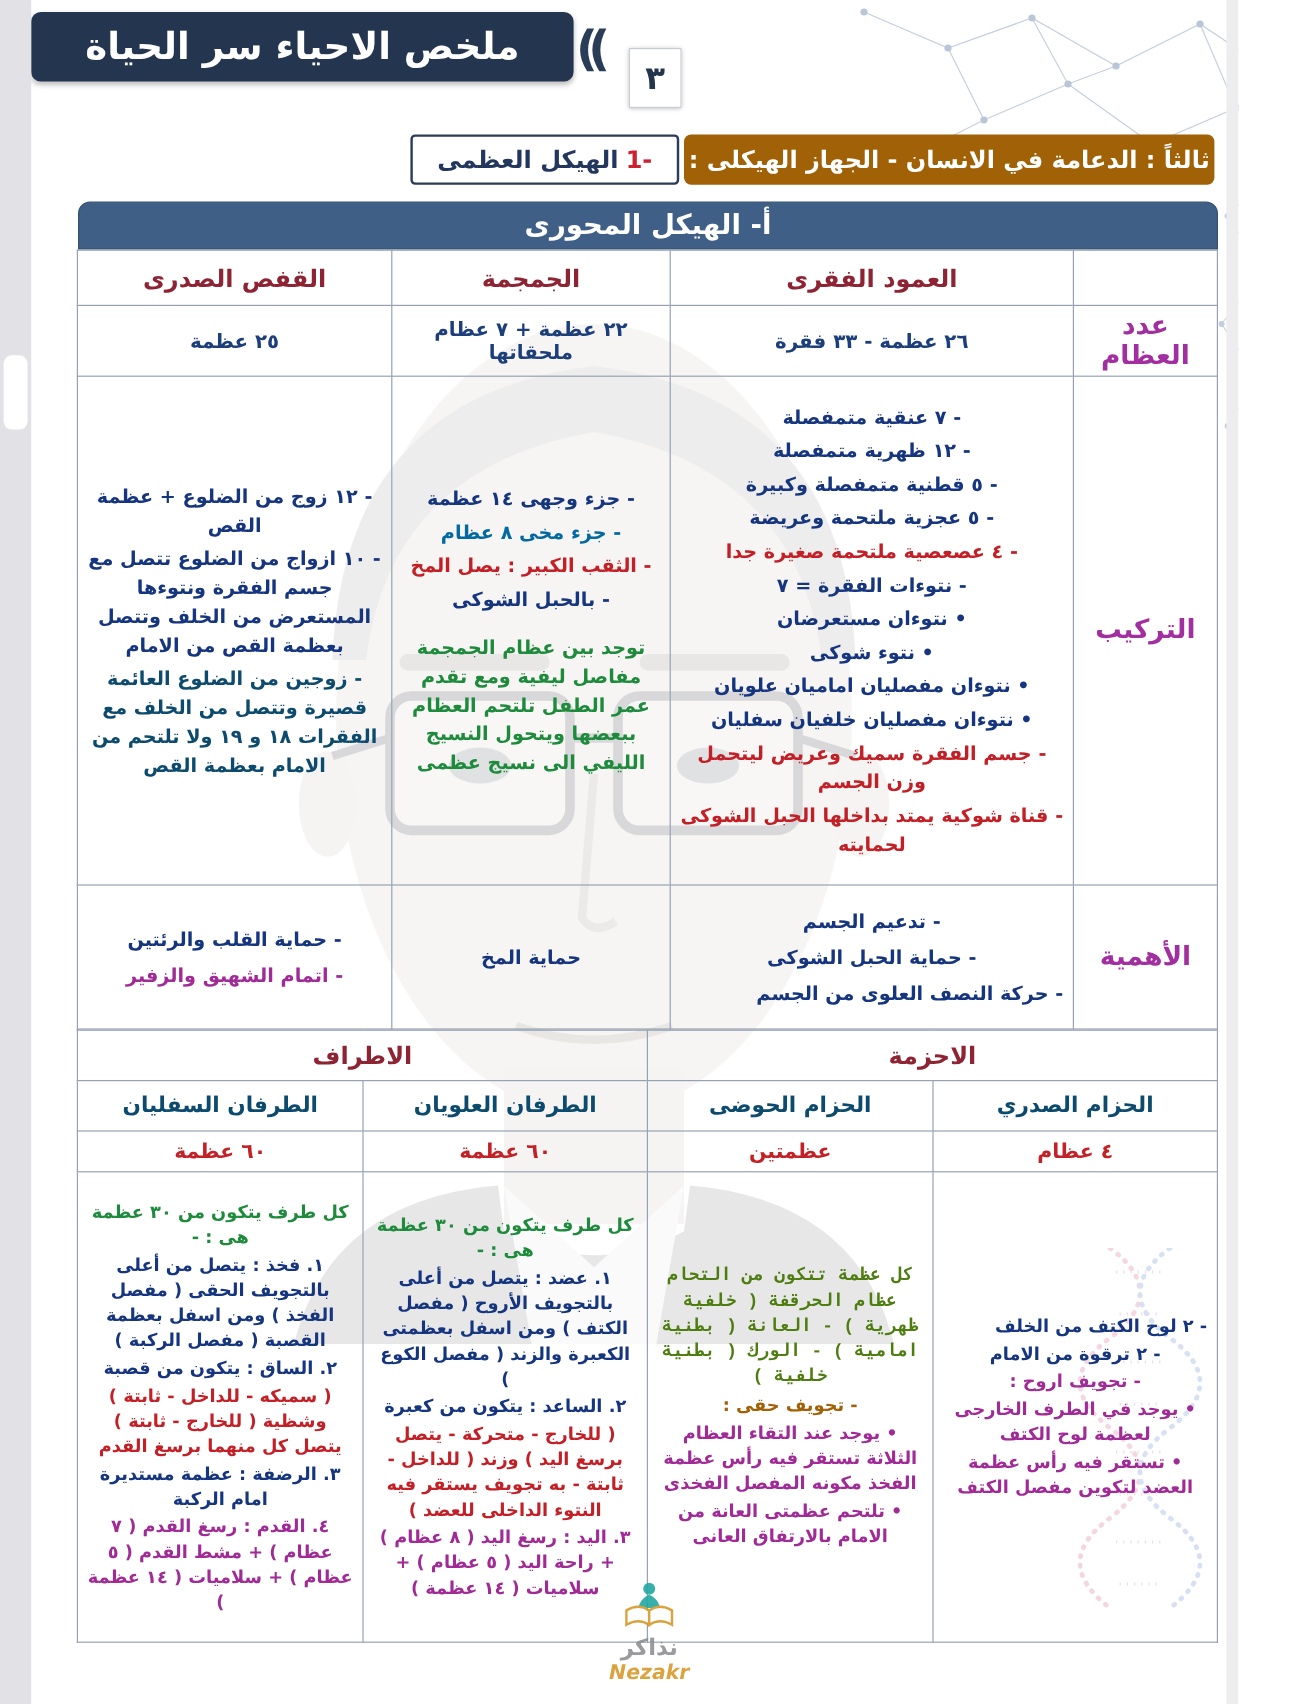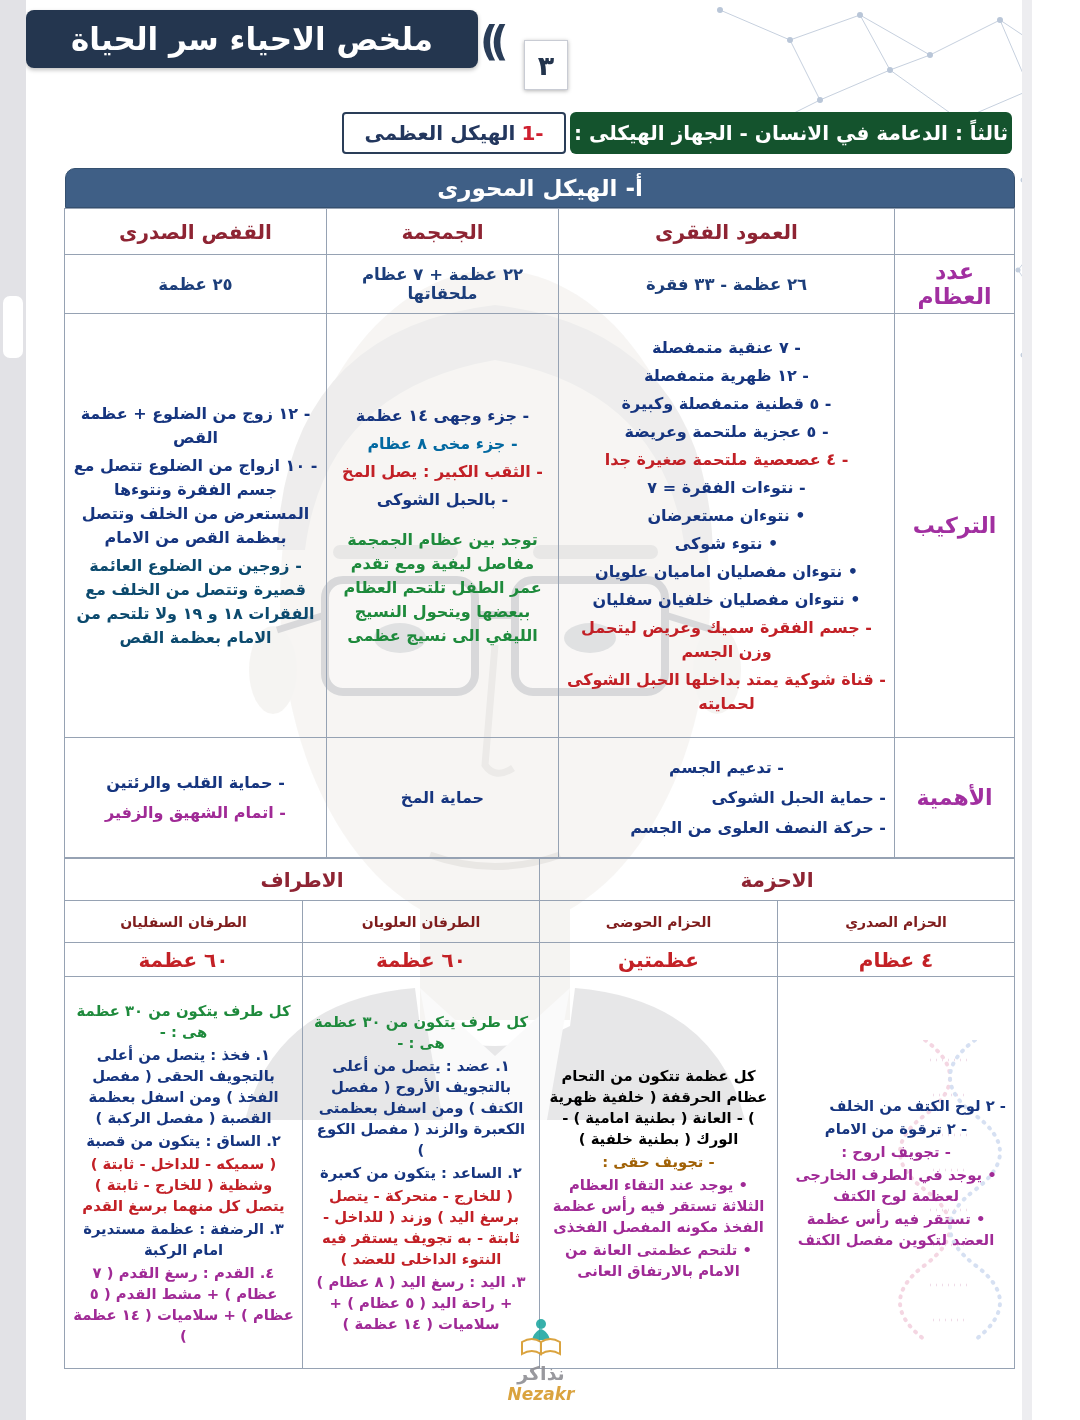--- a/index.html
+++ b/index.html
@@ -26,44 +26,44 @@
   .banner-text { color:#ffffff; font-size:31px; font-weight:bold; }
   .banner-decor { position:absolute; left:480px; top:18px; font-size:40px; font-weight:bold;
                   color:#2a3d58; z-index:4; letter-spacing:-8px; direction:ltr; }
   .page-number { position:absolute; left:524px; top:40px; width:44px; height:50px; background:#ffffff;
                  border:1px solid #c9ccd4; box-shadow:0 1px 4px rgba(0,0,0,.3);
                  display:flex; align-items:center; justify-content:center;
                  font-size:27px; font-weight:bold; color:#23344d; z-index:4; }
 
   
   .title-row { position:absolute; left:342px; top:112px; width:670px; height:42px; display:flex; gap:4px; z-index:3; }
-  .title-main { flex:1; background:#14532d; color:#ffffff; font-weight:bold; font-size:20px;
+  .title-main { flex:1; background:#a16207; color:#ffffff; font-weight:bold; font-size:20px;
                 display:flex; align-items:center; justify-content:center; border-radius:6px; }
   .title-sub { width:224px; background:#ffffff; border:2px solid #2a3d58; border-radius:4px;
                display:flex; align-items:center; justify-content:center; gap:6px;
                font-size:20px; font-weight:bold; }
   .sub-num { color:#cf2030; direction:ltr; }
   .sub-text { color:#23375e; }
 
   
   .tbl { position:absolute; left:65px; width:950px; z-index:2; }
   .tblA { top:168px; }
   .tblB { top:858px; }
   .tbl-bar { height:40px; background:#3f5f86; border:1px solid #35506f; border-radius:10px 10px 0 0;
              color:#ffffff; font-size:23px; font-weight:bold;
              display:flex; align-items:center; justify-content:center; }
   table.grid { width:950px; border-collapse:collapse; table-layout:fixed; background:transparent; }
   table.grid td { border:1.5px solid #96a2b3; padding:4px 8px; text-align:center;
                   vertical-align:middle; font-weight:bold; overflow:hidden; }
   td.lbl { color:#a12fa0; font-size:22px; }
   td.colhead { color:#8e2433; font-size:20px; }
   td.ghead { color:#8e2433; font-size:20px; }
-  td.bhead { color:#7f1d1d; font-size:14px; }
+  td.bhead { color:#0c4a6e; font-size:18px; }
   td.val { color:#1c3e7a; font-size:16.5px; }
-  td.cnt { color:#c32126; font-size:20px; }
+  td.cnt { color:#c32126; font-size:17px; }
   td.body { vertical-align:top; padding-top:8px; }
   .ln { line-height:1.5; }
   .tblA .ln { font-size:16px; margin:4px 0; }
   .tblA td.imp .ln { margin:6px 0; }
   .tblB .ln { font-size:14.8px; margin:2px 0; line-height:1.42; }
   .gap { margin-top:16px !important; }
   .tblA tr.rHead  { height:46px; }
   .tblA tr.rCount { height:46px; }
   .tblA tr.rStruct{ height:424px; }
   .tblA tr.rImp   { height:120px; }
@@ -219,21 +219,21 @@
         <td class="body">
               <div class="ln" style="color: rgb(22, 53, 127);">- ١٢ زوج من الضلوع + عظمة القص</div>
               <div class="ln" style="color: rgb(22, 53, 127);">- ١٠ ازواج من الضلوع تتصل مع جسم الفقرة ونتوءها المستعرض من الخلف وتتصل بعظمة القص من الامام</div>
               <div class="ln" style="color: #0c4a6e;">- زوجين من الضلوع العائمة قصيرة وتتصل من الخلف مع الفقرات ١٨ و ١٩ ولا تلتحم من الامام بعظمة القص</div>
             </td>
       </tr>
       <tr class="rImp">
         <td class="lbl">الأهمية</td>
         <td class="imp">
               <div class="ln" style="color: rgb(22, 53, 127);">- تدعيم الجسم</div>
-              <div class="ln" style="color: rgb(22, 53, 127); text-align: right;">- حماية الحبل الشوكى</div>
+              <div class="ln" style="color: rgb(22, 53, 127);">- حماية الحبل الشوكى</div>
               <div class="ln" style="color: rgb(22, 53, 127); text-align: right;">- حركة النصف العلوى من الجسم</div>
             </td>
         <td class="imp">
               <div class="ln" style="color: rgb(22, 53, 127);">حماية المخ</div>
             </td>
         <td class="imp">
               <div class="ln" style="color: rgb(22, 53, 127);">- حماية القلب والرئتين</div>
               <div class="ln" style="color: rgb(160, 42, 150);">- اتمام الشهيق والزفير</div>
             </td>
       </tr>
@@ -268,21 +268,21 @@
       </tr>
       <tr class="rBBody">
         <td class="body">
               <div class="ln" style="color: rgb(22, 53, 127); text-align: right;">- ٢ لوح الكتف من الخلف</div>
               <div class="ln" style="color: rgb(22, 53, 127);">- ٢ ترقوة من الامام</div>
               <div class="ln" style="color: rgb(160, 42, 150);">- تجويف اروح :</div>
               <div class="ln" style="color: rgb(160, 42, 150);">• يوجد في الطرف الخارجى لعظمة لوح الكتف</div>
               <div class="ln" style="color: rgb(160, 42, 150);">• تستقر فيه رأس عظمة العضد لتكوين مفصل الكتف</div>
             </td>
         <td class="body">
-              <div class="ln" style="color: #000000;">كل عظمة تتكون من التحام عظام الحرقفة ( خلفية ظهرية ) - العانة ( بطنية امامية ) - الورك ( بطنية خلفية )</div>
+              <div class="ln" style="color: #4d7c0f; font-family: Liberation Mono, monospace;">كل عظمة تتكون من التحام عظام الحرقفة ( خلفية ظهرية ) - العانة ( بطنية امامية ) - الورك ( بطنية خلفية )</div>
               <div class="ln" style="color: #a16207;">- تجويف حقى :</div>
               <div class="ln" style="color: rgb(160, 42, 150);">• يوجد عند التقاء العظام الثلاثة تستقر فيه رأس عظمة الفخذ مكونه المفصل الفخذى</div>
               <div class="ln" style="color: rgb(160, 42, 150);">• تلتحم عظمتى العانة من الامام بالارتفاق العانى</div>
             </td>
         <td class="body">
               <div class="ln" style="color: rgb(30, 138, 60);">كل طرف يتكون من ٣٠ عظمة هى : -</div>
               <div class="ln" style="color: rgb(22, 53, 127);">١. عضد : يتصل من أعلى بالتجويف الأروح ( مفصل الكتف ) ومن اسفل بعظمتى الكعبرة والزند ( مفصل الكوع )</div>
               <div class="ln" style="color: rgb(22, 53, 127);">٢. الساعد : يتكون من كعبرة</div>
               <div class="ln" style="color: rgb(194, 32, 38);">( للخارج - متحركة - يتصل برسغ اليد ) وزند ( للداخل - ثابتة - به تجويف يستقر فيه النتوء الداخلى للعضد )</div>
               <div class="ln" style="color: rgb(160, 42, 150);">٣. اليد : رسغ اليد ( ٨ عظام ) + راحة اليد ( ٥ عظام ) + سلاميات ( ١٤ عظمة )</div>

